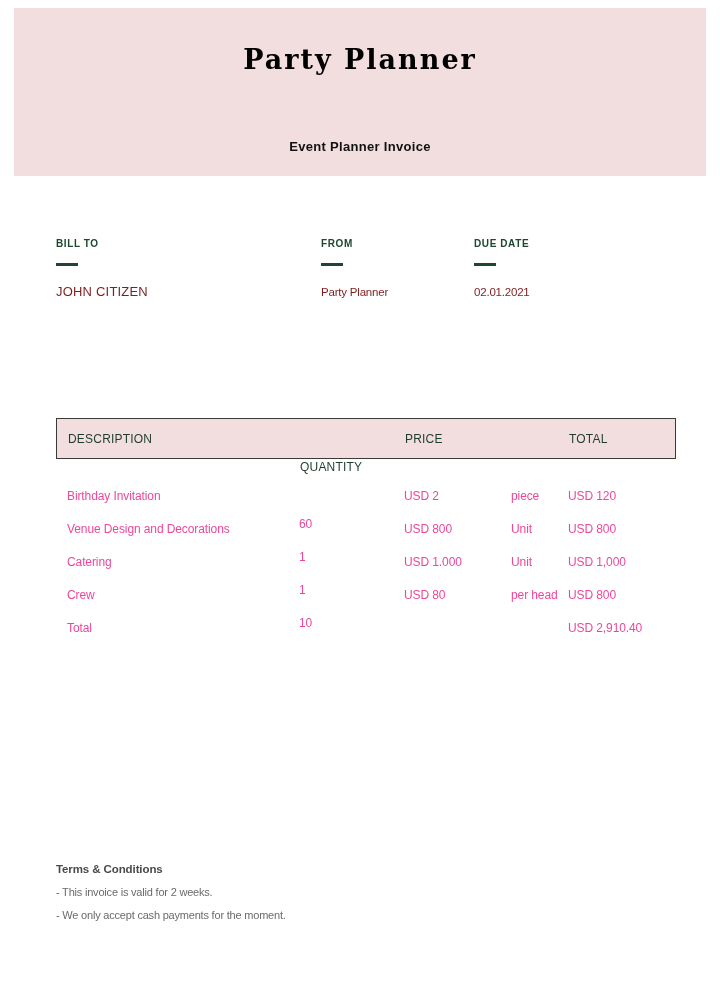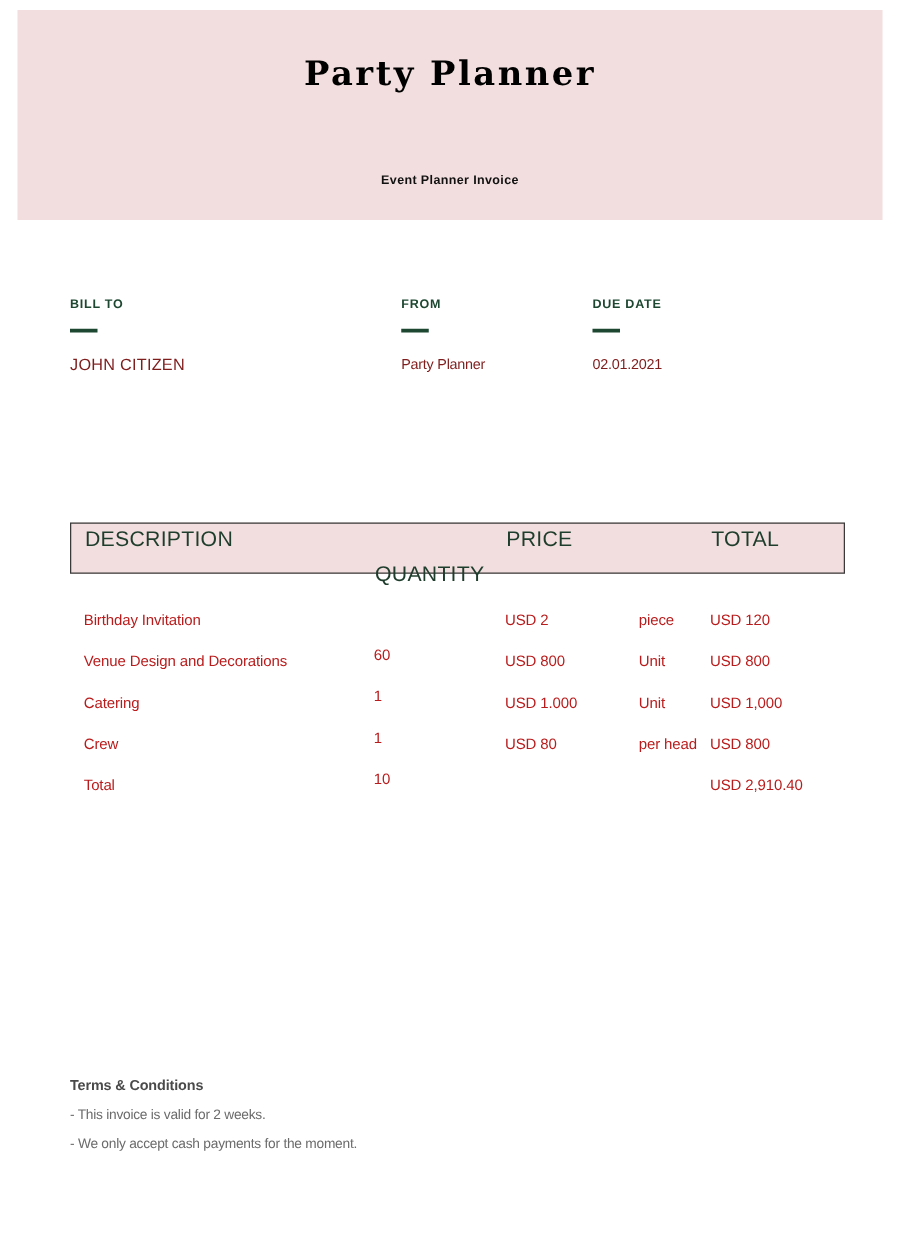--- a/index.html
+++ b/index.html
@@ -45,21 +45,21 @@
     color: #000000;
   }
   .doc-subtitle {
     position: absolute;
     left: 0;
     top: 131px;
     width: 692px;
     text-align: center;
     font-family: "Liberation Sans", sans-serif;
     font-weight: bold;
-    font-size: 10px;
+    font-size: 13px;
     letter-spacing: 0.3px;
     color: #111111;
   }
   
   .meta {
     position: absolute;
     left: 42px;
     top: 230px;
     width: 620px;
   }
@@ -105,22 +105,22 @@
   }
   .thead {
     position: relative;
     height: 41px;
     background: #f2dede;
     border: 1.5px solid #3a3a3a;
     box-sizing: border-box;
   }
   .th {
     position: absolute;
-    top: 3px;
-    font-size: 17px;
+    top: 13px;
+    font-size: 12px;
     color: #1f3d2c;
     letter-spacing: 0.2px;
   }
   .col1 { left: 11px; }
   .col2 { left: 243px; margin-top: 28px; }
   .col3 { left: 348px; }
   .col4 { left: 455px; }
   .col5 { left: 512px; }
   .rows {
     position: absolute;
@@ -129,21 +129,21 @@
     width: 620px;
   }
   .row {
     position: relative;
     height: 33px;
   }
   .cell {
     position: absolute;
     top: 0;
     font-size: 12px;
-    color: #b91c1c;
+    color: #ec4899;
     letter-spacing: -0.1px;
     white-space: nowrap;
   }
   
   .terms {
     position: absolute;
     left: 42px;
     top: 855px;
     width: 600px;
   }

